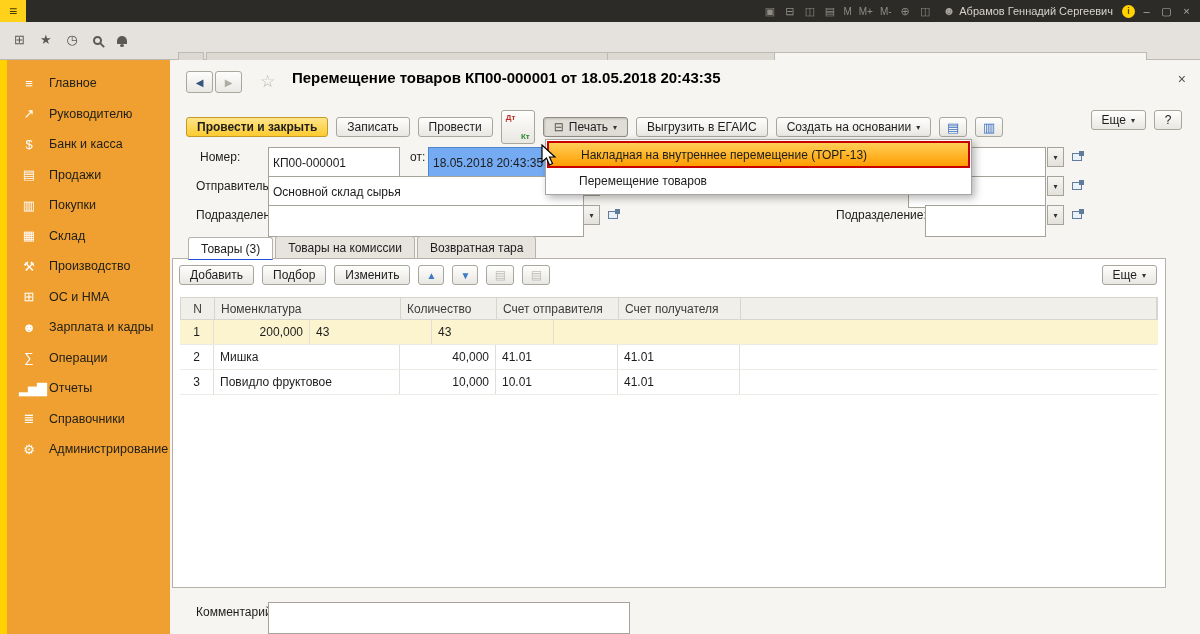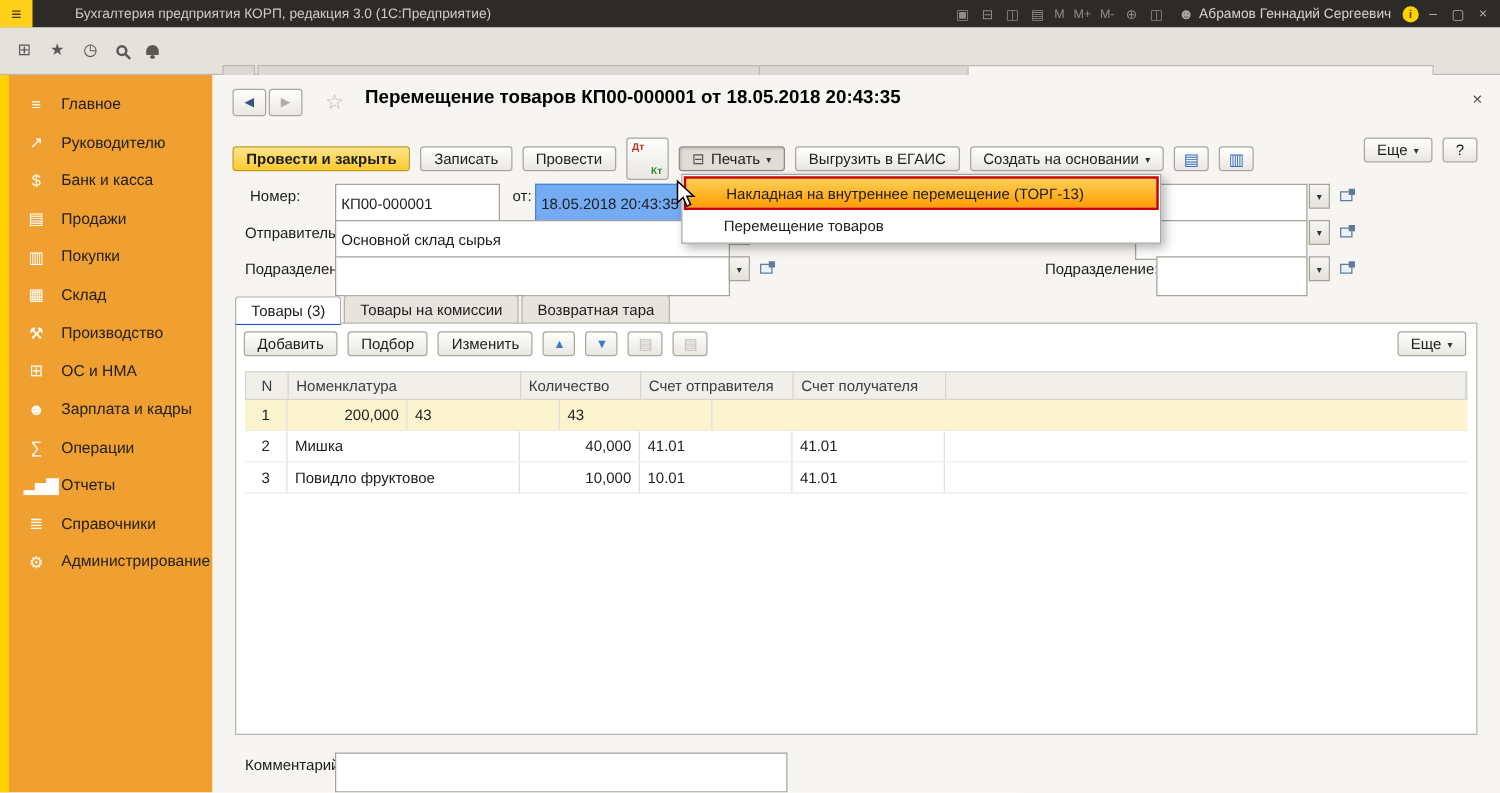--- a/index.html
+++ b/index.html
@@ -84,57 +84,56 @@
            font-size:8px; color:#333; }
   .linkb { position:absolute; width:18px; height:20px; display:flex; align-items:center; justify-content:center; }
   .lico { width:10px; height:8px; border:1px solid #5f7c9c; background:#eaf1f8; position:relative; display:inline-block; }
   .lico::after { content:""; position:absolute; right:-3px; top:-3px; width:5px; height:5px; background:#5f7c9c; }
 
   .dtabs { position:absolute; left:18px; top:176px; display:flex; align-items:flex-end; }
   .dtab { padding:4px 12px 3px; border:1px solid #b5b2ab; border-radius:3px 3px 0 0; background:#e7e4de;
           font-size:12px; margin-right:2px; position:relative; }
   .dtab.active { background:#ffffff; border-bottom:1px solid #1d4ed8; margin-bottom:-1px; z-index:2; }
 
-  .tblbox { position:absolute; left:18px; top:198px; width:994px; height:330px; background:#fff;
+  .tblbox { position:absolute; left:2px; top:198px; width:994px; height:330px; background:#fff;
             border:1px solid #b5b2ab; }
   .tbar { position:absolute; left:6px; top:6px; display:flex; gap:8px; align-items:center; }
   .tbar-right { position:absolute; right:8px; top:6px; }
   .arrow-btn { width:26px; padding:0; color:#3a79c3; font-size:10px; }
   .ghost-btn { width:28px; padding:0; color:#c0beb8; font-size:12px; }
   .tgrid { position:absolute; left:7px; right:7px; top:38px; }
   .trow { display:flex; height:25px; align-items:center; font-size:12px; border-bottom:1px solid #eceae4; background:#fff; }
   .trow.selected { background:#fcf4cf; }
   .thead-row { height:23px; background:#f1efea; border:1px solid #d8d5cf; color:#3c3c3c; }
   .cell { height:100%; display:flex; align-items:center; border-right:1px solid #e2dfd9; padding:0 6px; overflow:hidden; }
   .thead-row .cell { border-right:1px solid #d8d5cf; }
   .c-n { width:34px; justify-content:center; padding:0; }
   .c-name { width:186px; }
   .c-qty { width:96px; justify-content:flex-end; }
   .c-acc1 { width:122px; }
   .c-acc2 { width:122px; }
   .c-fill { flex:1; border-right:none; }
 
   
-  .print-menu { position:absolute; left:545px; top:139px; width:384px; background:#fff;
+  .print-menu { position:absolute; left:545px; top:139px; width:427px; background:#fff;
                 border:1px solid #a8a5a0; box-shadow:3px 3px 8px rgba(0,0,0,.3); z-index:50; padding:1px; }
   .pm-item { height:25px; display:flex; align-items:center; padding-left:32px; font-size:12px; color:#1c1c1c; }
   .pm-item.hl { border:2px solid #c80000; background:linear-gradient(#ffcf57,#ff9d00); height:27px; }
 
   .cursor { position:absolute; left:540px; top:144px; z-index:60; }
 </style>
 </head>
 <body>
 
 <div id="app">
 
   <div class="titlebar">
     <div class="logo-btn">
         <span>≡</span>
       </div>
-    <div class="tb-title">Бухгалтерия предприятия КОРП, редакция 3.0 (1С:Предприятие)</div>
     <div class="tb-right">
       <span class="tb-ico">▣</span>
       <span class="tb-ico">⊟</span>
       <span class="tb-ico">◫</span>
       <span class="tb-ico">▤</span>
       <span class="tb-m">M</span>
       <span class="tb-m">M+</span>
       <span class="tb-m">M-</span>
       <span class="tb-ico">⊕</span>
       <span class="tb-ico">◫</span>

